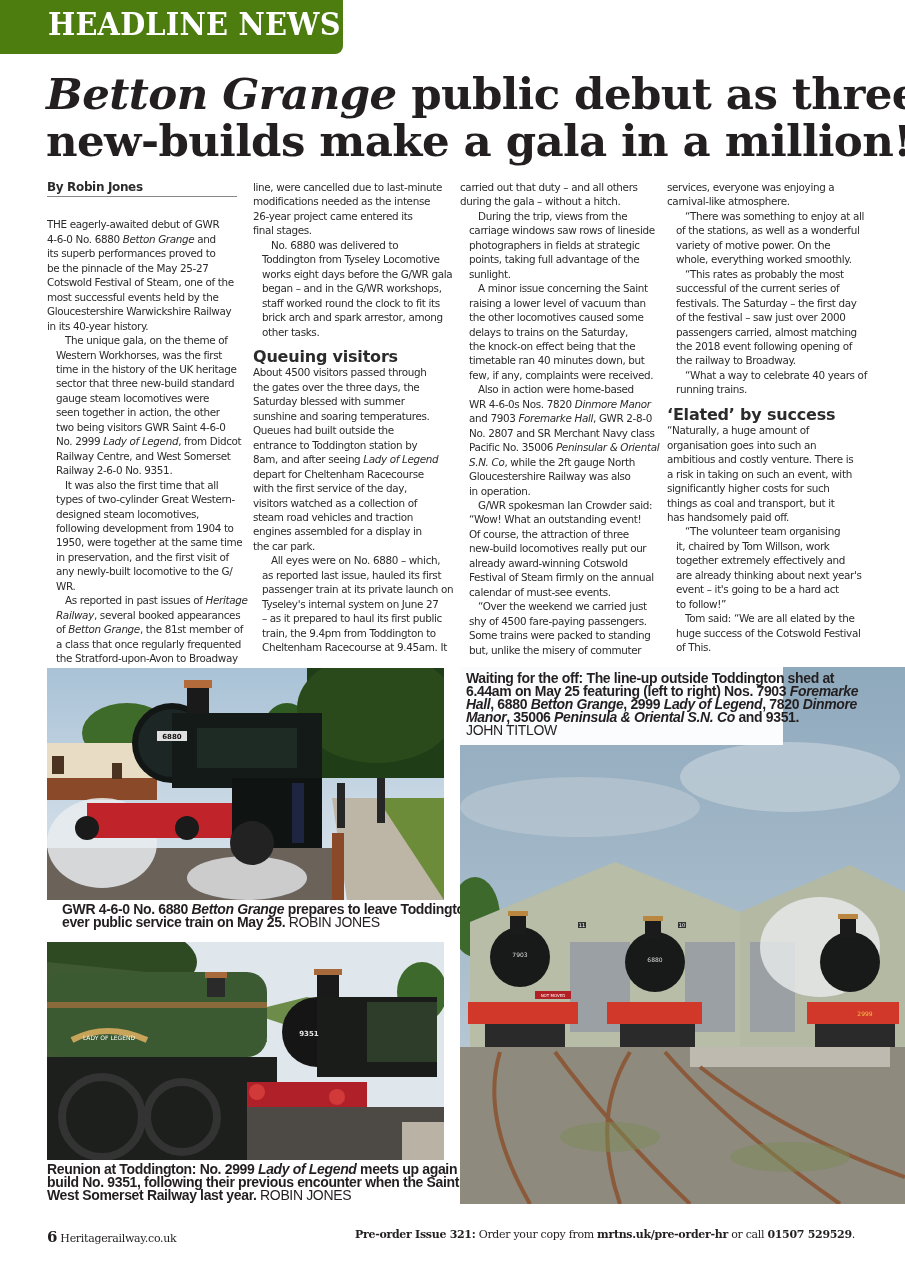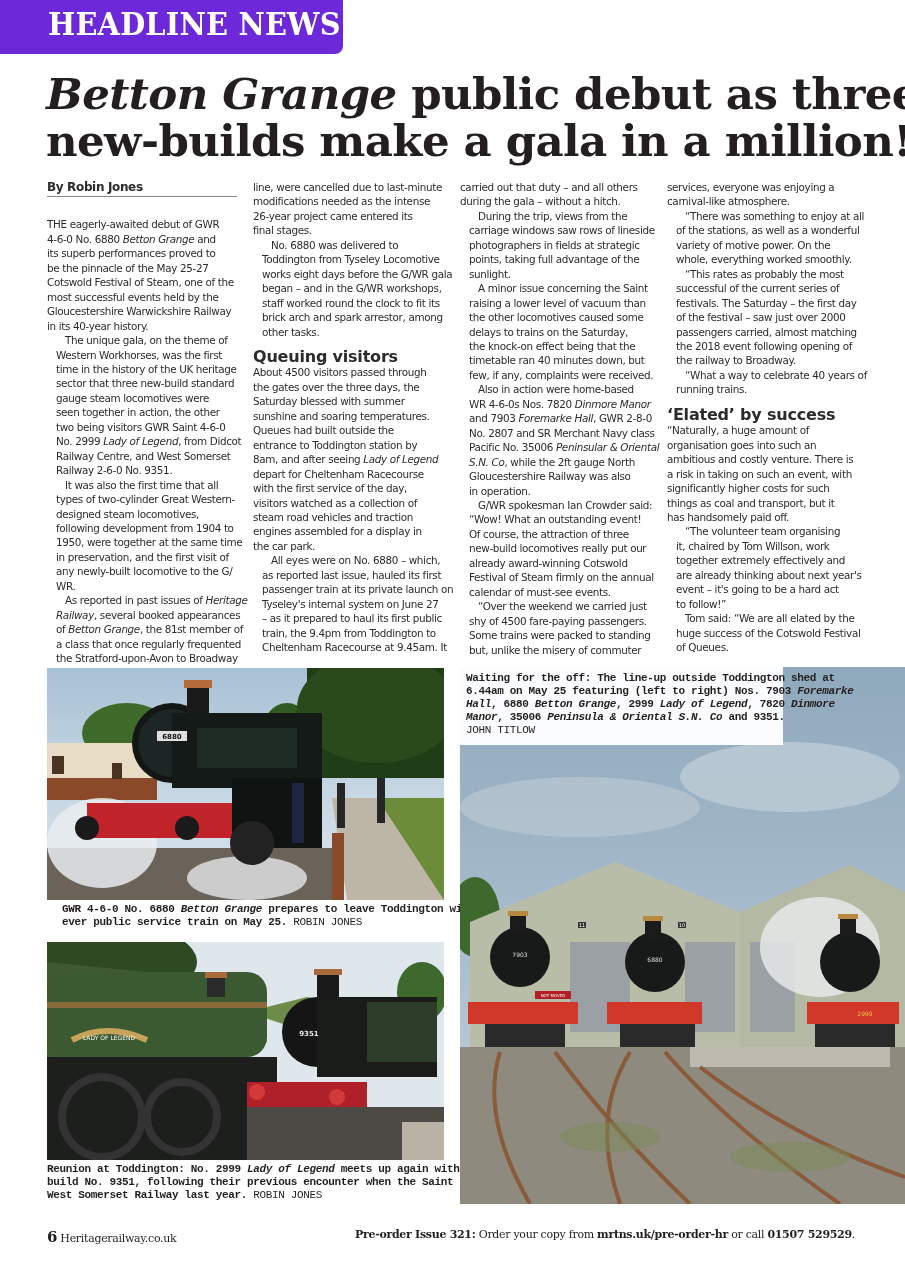--- a/index.html
+++ b/index.html
@@ -1,21 +1,21 @@
 <!DOCTYPE html>
 <html><head>
 <meta charset="utf-8">
 <style>
   * { box-sizing: border-box; margin: 0; padding: 0; }
   html, body { width: 905px; height: 1280px; background: #ffffff; overflow: hidden; }
   body { position: relative; font-family: "DejaVu Sans", sans-serif; color: #231f20; }
 
   .section-banner {
     position: absolute; left: 0; top: 0; width: 343px; height: 54px;
-    background: #6d28d9; border-bottom-right-radius: 8px;
+    background: #4d7c0f; border-bottom-right-radius: 8px;
   }
   .section-banner span {
     position: absolute; left: 48px; top: 6px;
     font-family: "DejaVu Serif", serif; font-weight: bold;
     font-size: 31px; color: #fff; letter-spacing: 0.2px;
     transform: scaleX(0.93); transform-origin: left center; white-space: nowrap;
   }
 
   .headline {
     position: absolute; left: 46px; top: 70px; width: 840px;
@@ -35,21 +35,21 @@
   .col .line { display: block; white-space: nowrap; }
   .col em { font-style: italic; }
   .byline {
     font-weight: bold; font-size: 12px; padding-bottom: 2px; margin-bottom: 20px;
     border-bottom: 1.5px solid #888;
   }
   .subhead { font-weight: bold; font-size: 16px; margin-top: 11px; margin-bottom: 1px; letter-spacing: -0.2px; }
 
   .photo { position: absolute; overflow: hidden; text-align: center; }
   .caption {
-    position: absolute; font-family: Liberation Mono, monospace; font-size: 11px;
+    position: absolute; font-family: Liberation Sans, sans-serif; font-size: 14px;
     line-height: 13px; color: #231f20; font-weight: bold; letter-spacing: -0.35px;
   }
   .caption em { font-style: italic; }
   .caption .credit { font-weight: normal; }
   .caption .line { display: block; white-space: nowrap; }
 
   .overlay-caption {
     position: absolute; left: 458px; top: 667px; width: 325px; height: 78px;
     background: rgba(255,255,255,0.96); padding: 5px 7px 0 8px;
   }
@@ -242,21 +242,21 @@
     <span class="line" style="padding-left:9px">“The volunteer team organising</span>
     <span class="line">it, chaired by Tom Willson, work</span>
     <span class="line">together extremely effectively and</span>
     <span class="line">are already thinking about next year's</span>
     <span class="line">event – it's going to be a hard act</span>
     <span class="line">to follow!”</span>
   </p>
   <p>
     <span class="line" style="padding-left:9px">Tom said: “We are all elated by the</span>
     <span class="line">huge success of the Cotswold Festival</span>
-    <span class="line">of Queues.</span>
+    <span class="line">of This.</span>
   </p>
 </div>
 
 <div class="photo" style="left:47px; top:668px; width:397px; height:232px;">
   <svg width="397" height="232" viewBox="0 0 397 232">
     <defs>
       <linearGradient id="sky1" x1="0" y1="0" x2="0" y2="1">
         <stop offset="0" stop-color="#a9c2d6"></stop>
           <stop offset="1" stop-color="#dfe7ee"></stop>
       </linearGradient>

